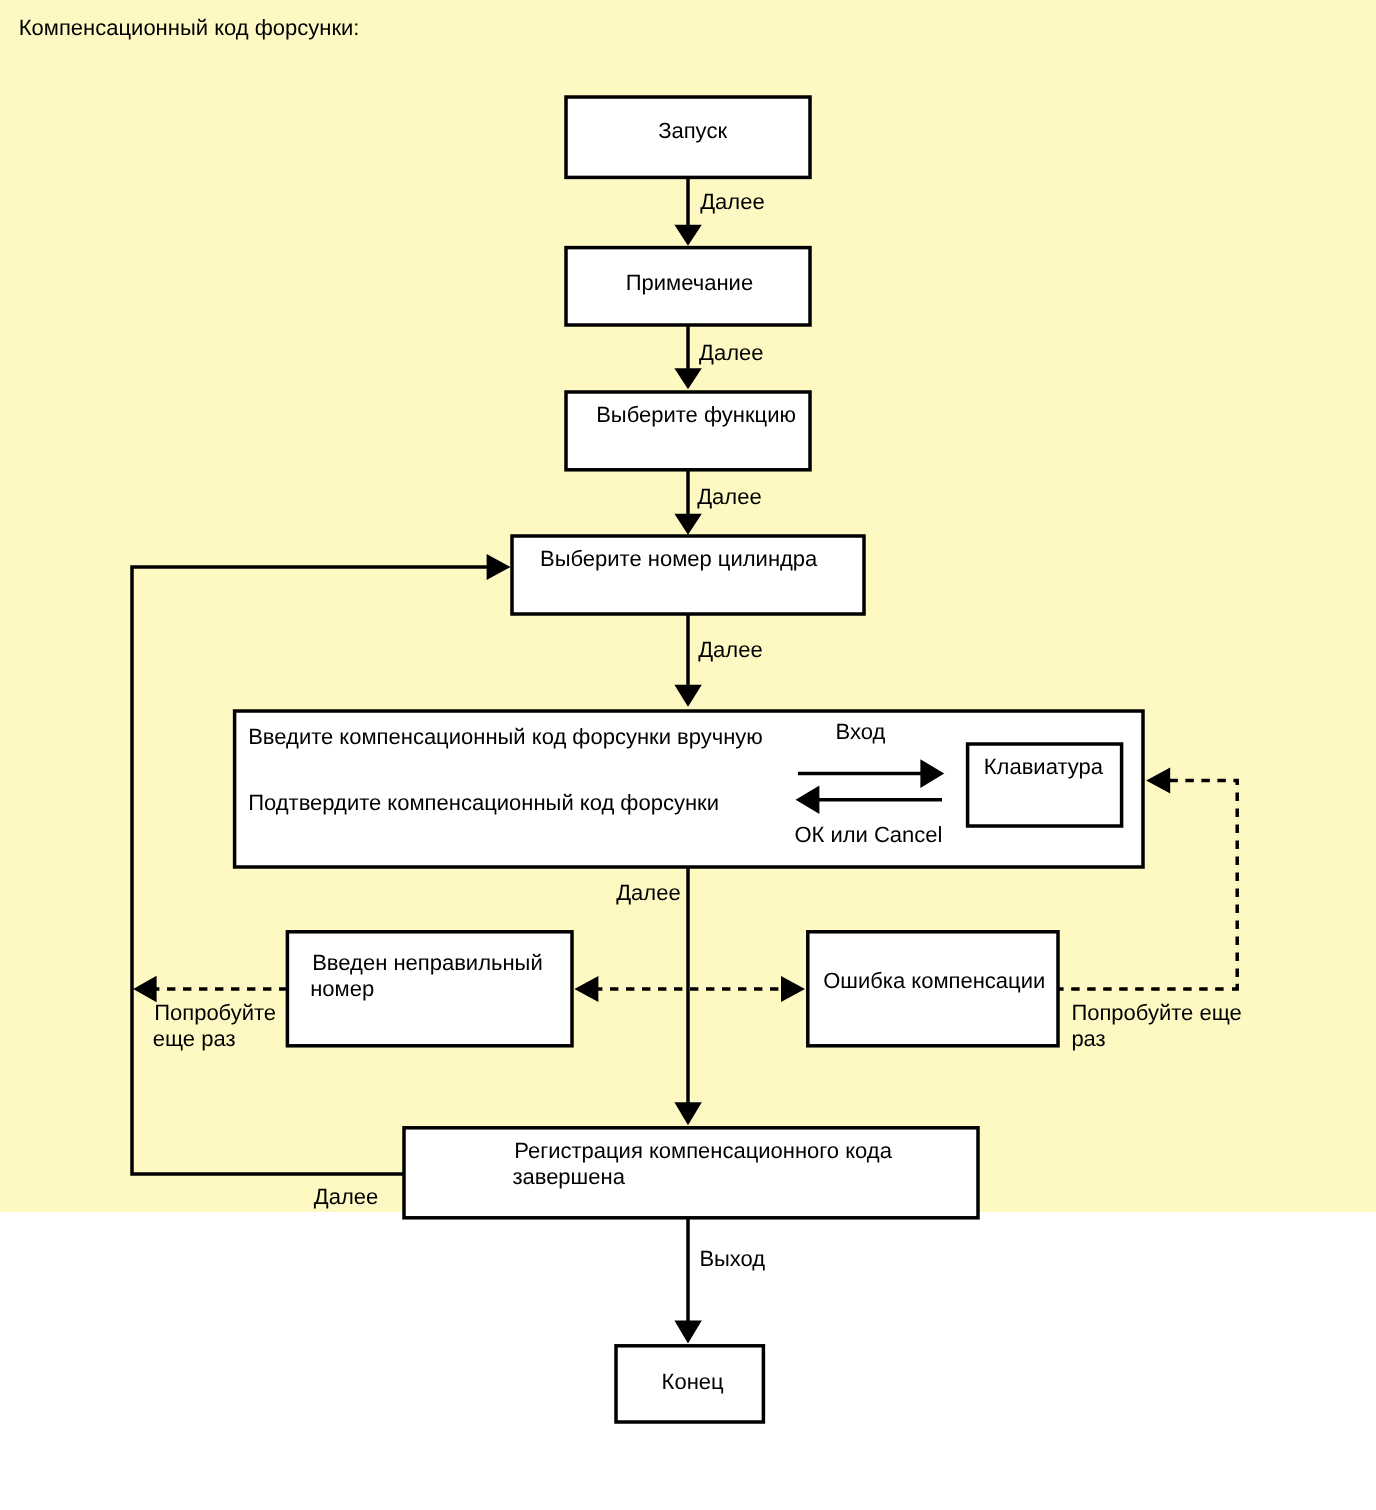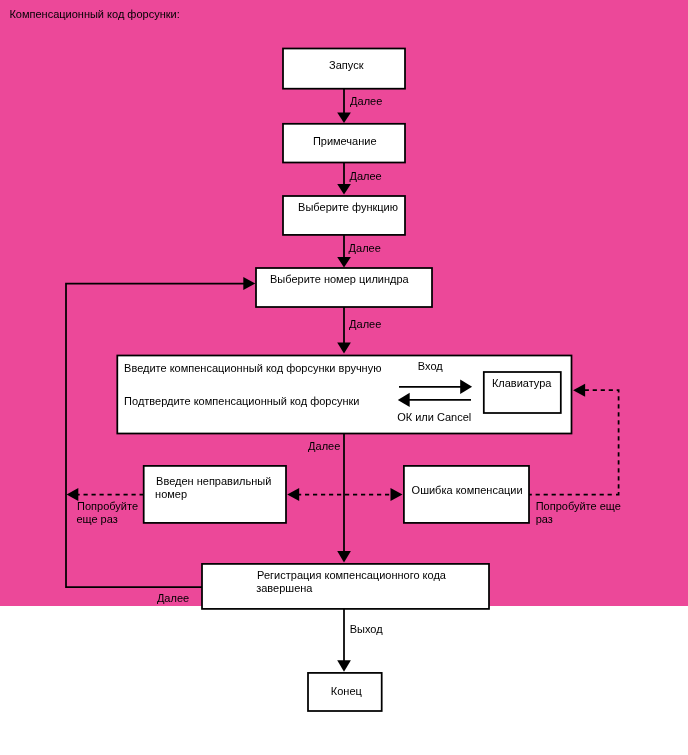--- a/index.html
+++ b/index.html
@@ -1,19 +1,19 @@
 <!DOCTYPE html>
 <html><head>
 <meta charset="utf-8">
 <title>Flowchart</title>
 <style>
   html, body { margin:0; padding:0; background:#ffffff; }
   body { width:688px; height:755px; overflow:hidden;
          font-family:"Liberation Sans", sans-serif; }
-  #canvas { position:relative; width:688px; height:606px; background:#ec4899; }
+  #canvas { position:relative; width:688px; height:606px; background:#fef9c3; }
   svg.diagram { position:absolute; left:0; top:0; width:688px; height:755px; display:block; }
   .box { fill:#ffffff; stroke:#000000; stroke-width:1.75; }
   .conn { stroke:#000000; stroke-width:1.75; fill:none; }
   .dash { stroke:#000000; stroke-width:1.75; fill:none; stroke-dasharray:4.2 3.8; }
   .ah { fill:#000000; stroke:none; }
   .lbl { font-family:"Liberation Sans", sans-serif; font-size:11px; fill:#000000; }
   .ttl { font-family:"Liberation Sans", sans-serif; font-size:11px; fill:#000000; }
 </style>
 </head>
 <body>

